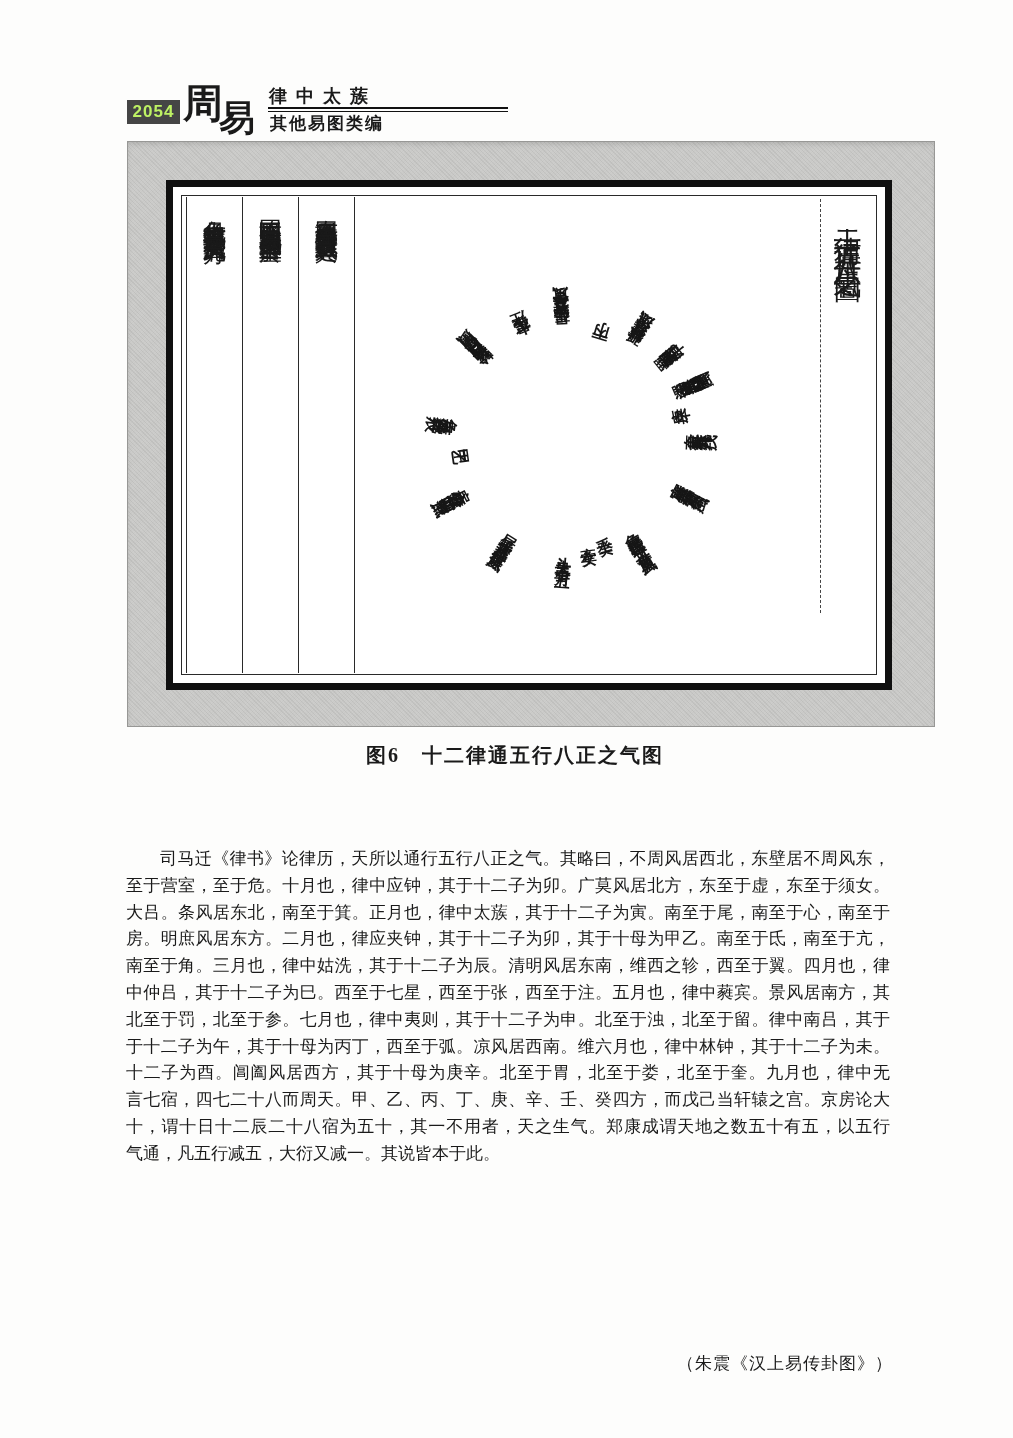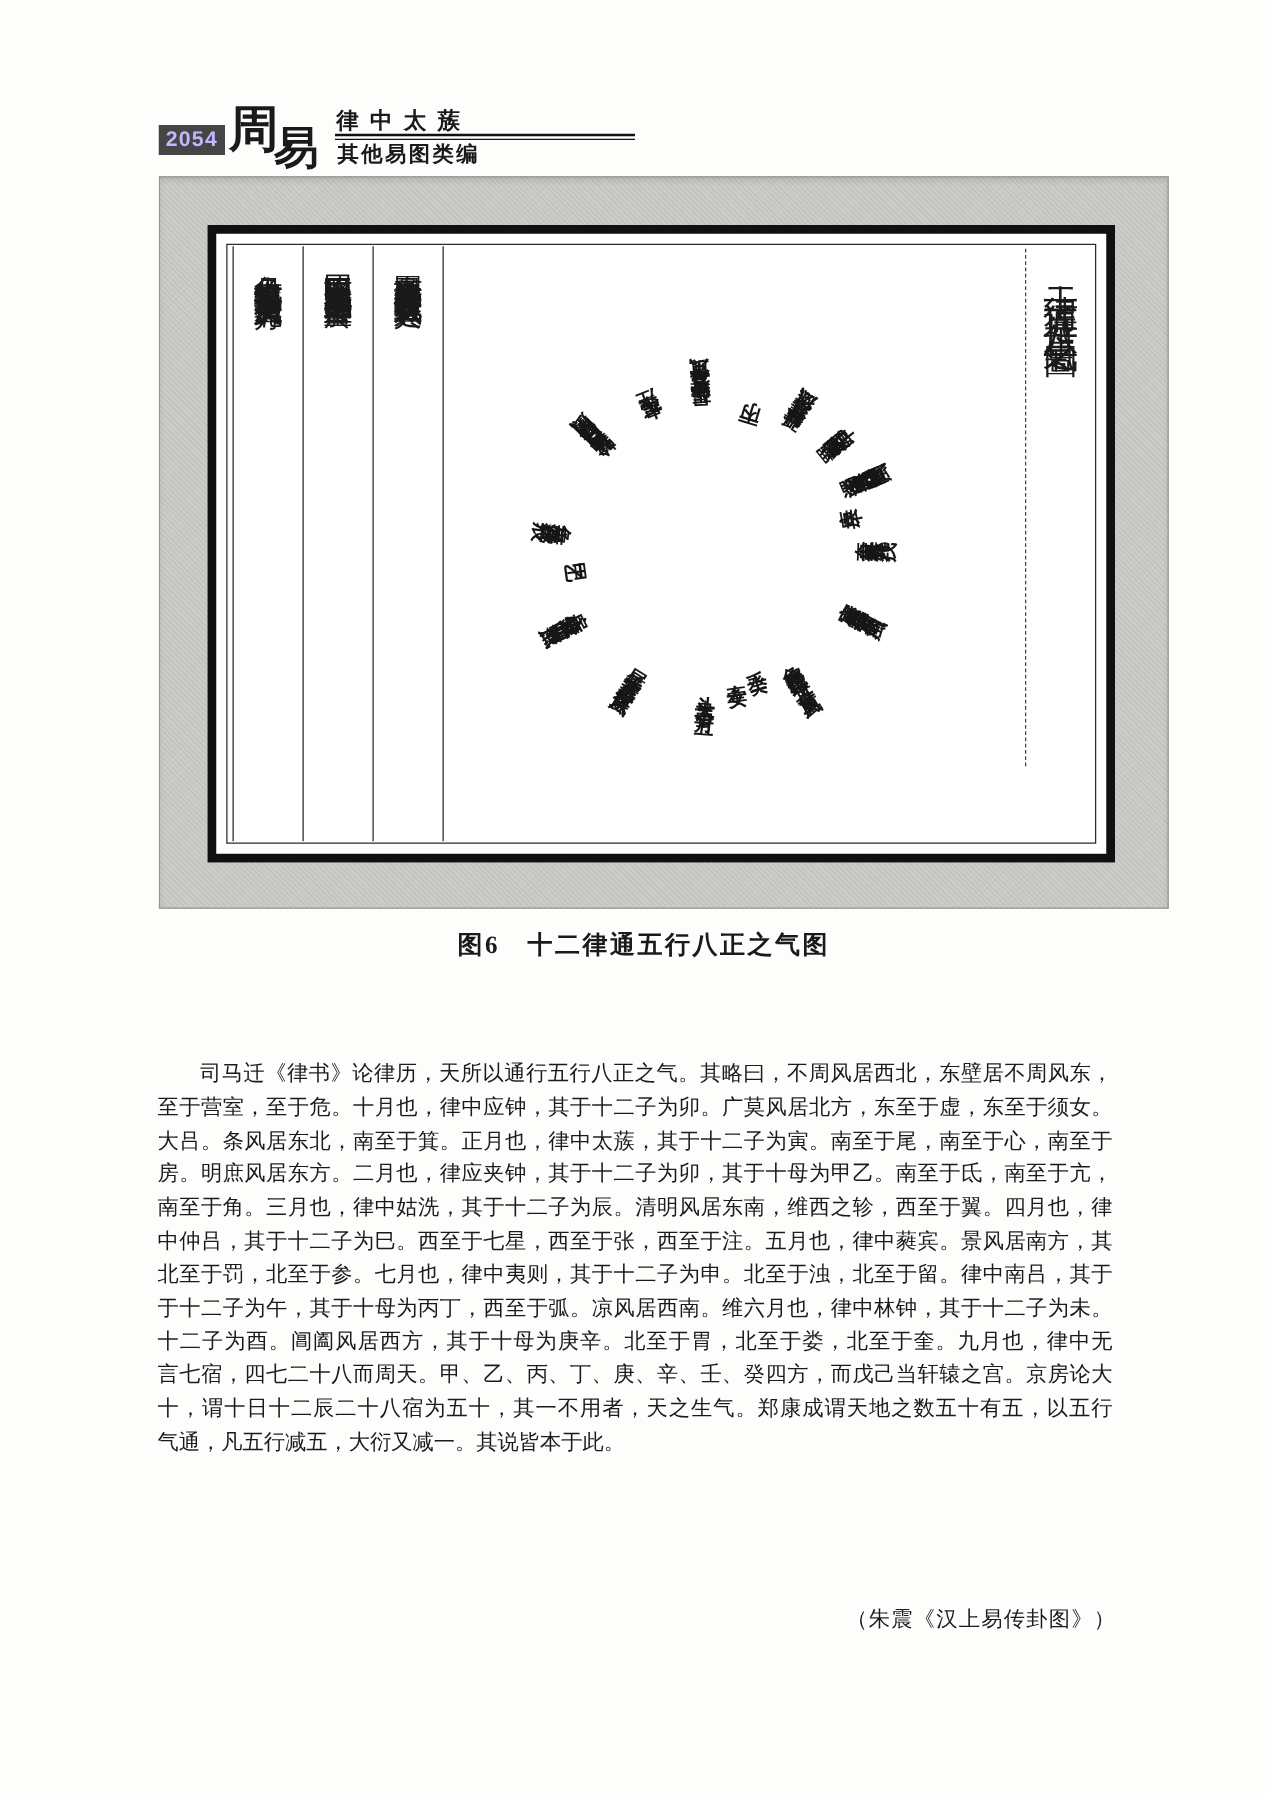--- a/index.html
+++ b/index.html
@@ -1,19 +1,19 @@
 <!DOCTYPE html>
 <html><head>
 <meta charset="utf-8">
 <style>
   html,body{margin:0;padding:0;background:#e8e8e6;}
   .page{position:relative;width:1013px;height:1438px;background:#fdfdfc;margin:0 auto;overflow:hidden;
         font-family:"Liberation Serif","DejaVu Serif",serif;color:#1a1a1a;}
   
-  .pagenum{position:absolute;left:127px;top:100px;width:53px;height:24px;background:#454545;color:#c4b5fd;
+  .pagenum{position:absolute;left:127px;top:100px;width:53px;height:24px;background:#454545;color:#bef264;
            font-family:"Liberation Sans","DejaVu Sans",sans-serif;font-size:17px;font-weight:bold;
            display:flex;align-items:center;justify-content:center;letter-spacing:1px;}
   .logo{position:absolute;left:183px;top:80px;width:82px;height:54px;font-weight:bold;}
   .logo .zh1{position:absolute;left:0;top:-4px;font-size:40px;}
   .logo .zh2{position:absolute;left:36px;top:14px;font-size:36px;}
   .series{position:absolute;left:269px;top:84px;font-size:18px;font-weight:bold;letter-spacing:9px;}
   .rule1{position:absolute;left:268px;top:107px;width:240px;height:2px;background:#111;}
   .rule2{position:absolute;left:268px;top:111px;width:240px;height:1px;background:#111;}
   .subseries{position:absolute;left:270px;top:112px;font-size:17px;font-weight:bold;letter-spacing:2px;}
   
@@ -36,21 +36,21 @@
          font-weight:bold;}
   
   .caption{position:absolute;left:130px;top:742px;width:770px;text-align:center;font-size:20px;
            font-weight:bold;letter-spacing:2px;}
   
   .bodytext{position:absolute;left:126px;top:846px;width:764px;font-size:17px;}
   .bodytext .line{height:26.8px;line-height:26.8px;text-align:justify;text-align-last:justify;
                   white-space:normal;overflow:hidden;}
   .bodytext .line.first{padding-left:34px;}
   .bodytext .line.last{text-align-last:left;}
-  .attribution{position:absolute;left:0;top:1284px;width:893px;text-align:right;font-size:17px;letter-spacing:1px;}
+  .attribution{position:absolute;left:0;top:1352px;width:893px;text-align:right;font-size:17px;letter-spacing:1px;}
 </style>
 </head>
 <body>
 
 <div class="page">
 
   <div class="pagenum">2054</div>
   <div class="logo">
     <span class="zh1">周</span>
     <span class="zh2">易</span>

